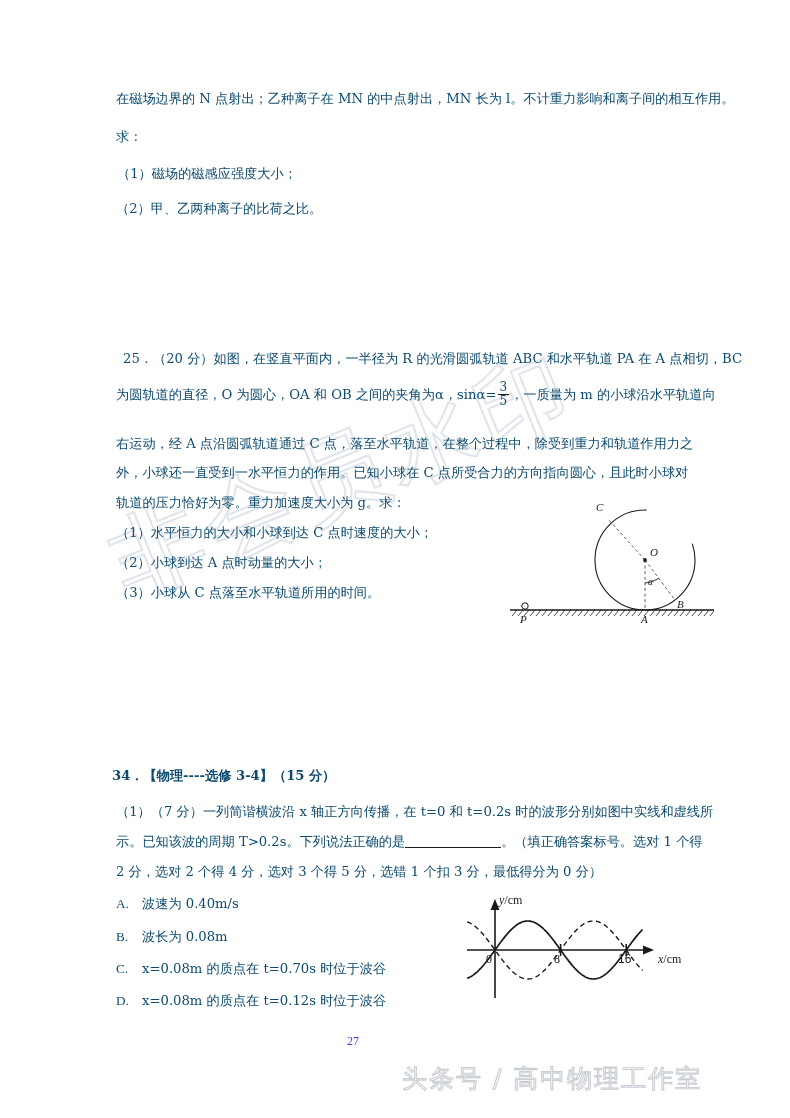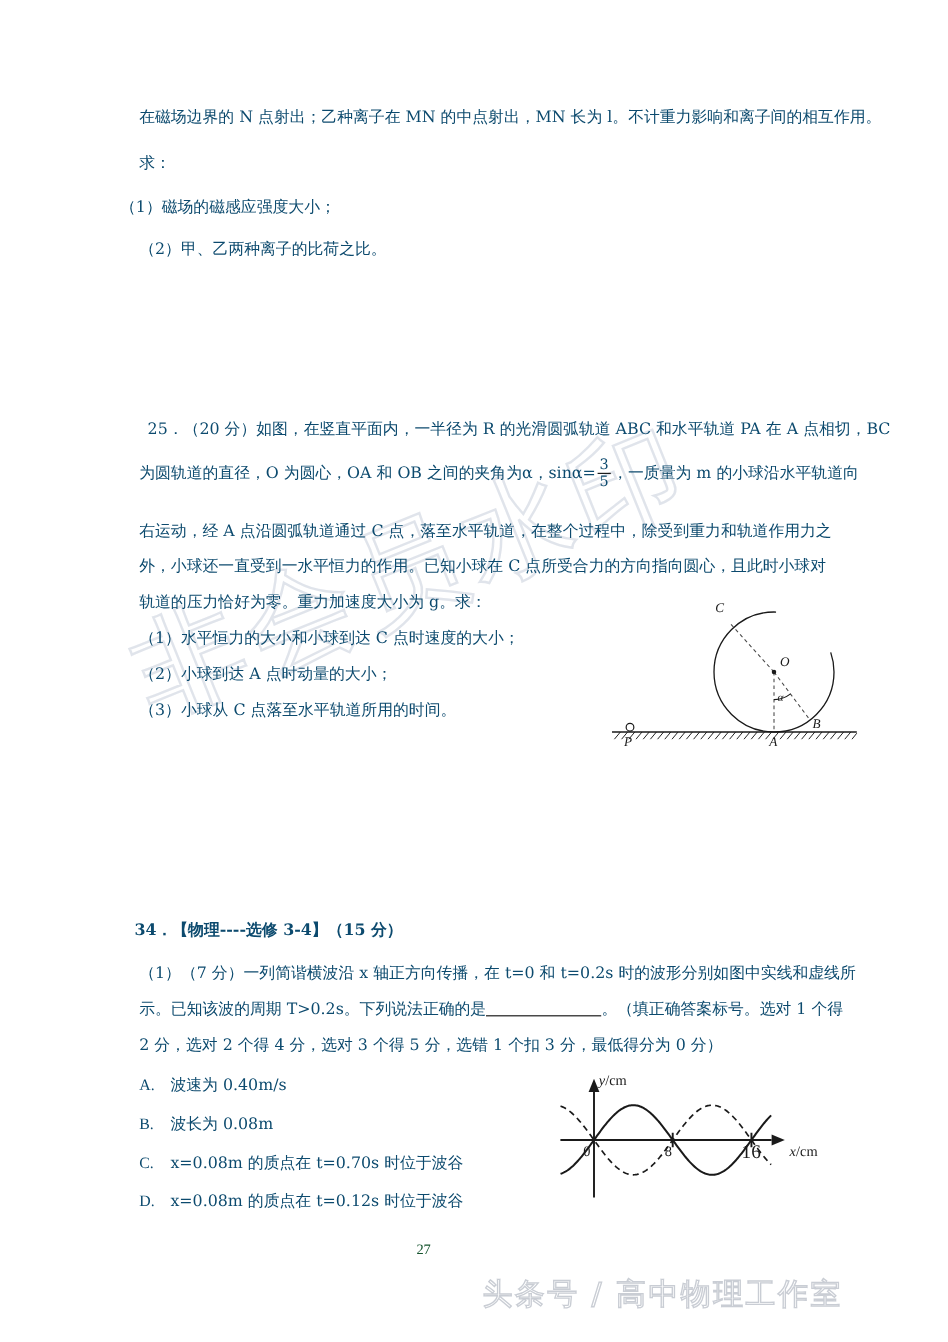--- a/index.html
+++ b/index.html
@@ -106,42 +106,42 @@
   }
   
   #page-number {
     position: absolute;
     left: 0;
     top: 1034px;
     width: 706px;
     text-align: center;
     font-family: "Liberation Serif", serif;
     font-size: 12px;
-    color: #14532d;
+    color: #6d28d9;
     z-index: 3;
   }
   .opt-letter {
     display: inline-block;
     width: 26px;
   }
 </style>
 </head>
 <body>
 
 <div id="page">
 
   <div id="wm-diagonal">
     <div class="wm-text">非会员水印</div>
   </div>
 
   <div id="content">
 
     <div class="para serif-cn" style="left:116px; top:92px;">在磁场边界的 N 点射出；乙种离子在 MN 的中点射出，MN 长为 l。不计重力影响和离子间的相互作用。</div>
     <div class="para serif-cn" style="left:116px; top:130px;">求：</div>
-    <div class="para serif-cn" style="left:100px; top:167px;text-align:right;">（1）磁场的磁感应强度大小；</div>
+    <div class="para serif-cn" style="left:117px; top:167px;text-align:right;">（1）磁场的磁感应强度大小；</div>
     <div class="para serif-cn" style="left:116px; top:202px;">（2）甲、乙两种离子的比荷之比。</div>
 
     <div class="para serif-cn" style="left:112px; top:352px;margin-left:11px;">25．（20 分）如图，在竖直平面内，一半径为 R 的光滑圆弧轨道 ABC 和水平轨道 PA 在 A 点相切，BC</div>
 
     <div class="para serif-cn" style="left:116px; top:382px;">
       <span>为圆轨道的直径，O 为圆心，OA 和 OB 之间的夹角为α，sinα=</span><span class="frac"><span class="num">3</span><span class="den">5</span></span><span>，一质量为 m 的小球沿水平轨道向</span>
     </div>
 
     <div class="para serif-cn" style="left:116px; top:437px;">右运动，经 A 点沿圆弧轨道通过 C 点，落至水平轨道，在整个过程中，除受到重力和轨道作用力之</div>
     <div class="para serif-cn" style="left:116px; top:466px;">外，小球还一直受到一水平恒力的作用。已知小球在 C 点所受合力的方向指向圆心，且此时小球对</div>
@@ -257,21 +257,21 @@
       </svg>
       
       <div style="position:absolute; left:44px; top:5px; font-family:'Liberation Serif',serif; font-size:12px;text-align:right;">
         <span style="font-style:italic;">y</span><span>/cm</span>
       </div>
       <div style="position:absolute; left:203px; top:64px; font-family:'Liberation Serif',serif; font-size:12px;">
         <span style="font-style:italic;">x</span><span>/cm</span>
       </div>
       <div style="position:absolute; left:31px; top:64px; font-family:'Liberation Serif',serif; font-size:12px;">0</div>
       <div style="position:absolute; left:99px; top:64px; font-family:'Liberation Serif',serif; font-size:12px;">8</div>
-      <div style="position:absolute; left:163px; top:64px; font-family:Liberation Serif, serif; font-size:16px;">16</div>
+      <div style="position:absolute; left:163px; top:64px; font-family:Liberation Sans, sans-serif; font-size:12px;">16</div>
     </div>
 
   </div>
 
   <div id="page-number">27</div>
 
   <div id="wm-footer">头条号 / 高中物理工作室</div>
 
 </div>
 

